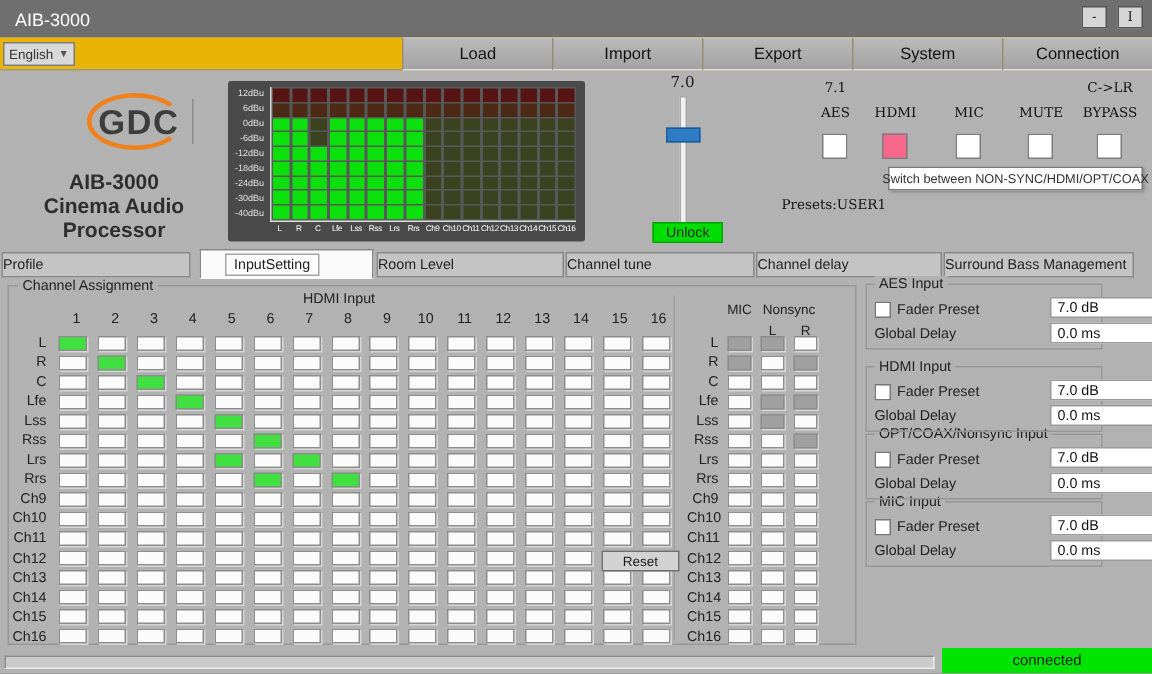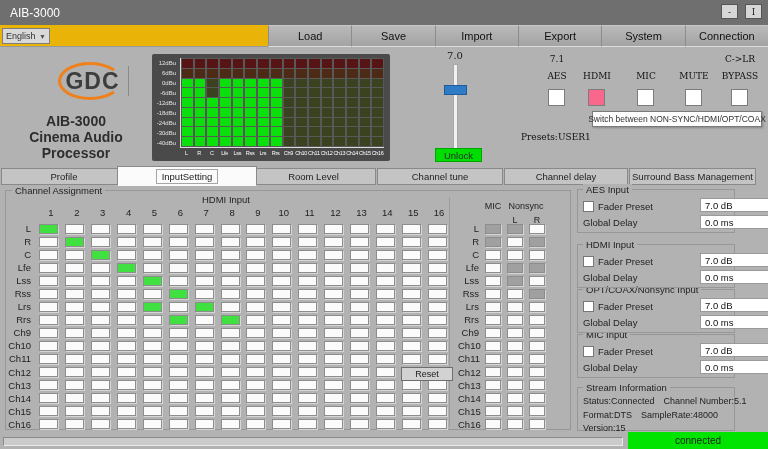--- a/index.html
+++ b/index.html
@@ -57,21 +57,21 @@
   .tooltip{position:absolute;left:592px;top:64px;width:170px;height:16px;background:#fdfdfd;border:1px solid #7a7a7a;
            font-size:8.5px;color:#333;display:flex;align-items:center;justify-content:center;white-space:nowrap;
            box-shadow:1px 1px 2px rgba(0,0,0,0.25);z-index:5;}
   .presets-label{position:absolute;left:521px;top:85px;font-size:9px;font-family:"DejaVu Serif",serif;color:#111;}
   .editmode-btn{position:absolute;left:612px;top:80px;width:78px;height:18px;background:#ececec;border:1px solid #8e8e8e;
                 font-size:10px;font-family:"DejaVu Serif",serif;display:flex;align-items:center;justify-content:center;
                 box-shadow:1px 1px 0 #777;}
   
   .tabbar{position:absolute;left:0;top:167px;width:768px;height:19px;}
   .tab{position:absolute;top:1px;height:17px;background:#c4c4c4;border:1px solid #898989;font-size:9.5px;color:#222;
-       display:flex;align-items:center;justify-content:center;}
+       display:flex;align-items:center;justify-content:flex-start;}
   .tab.active{top:-1px;height:20px;background:#fbfbfb;z-index:2;border-bottom-color:#fbfbfb;}
   .tab.active .tab-inner{border:1px solid #a5a5a5;padding:0 5px;line-height:13px;}
   
   .content{position:absolute;left:0;top:186px;width:768px;height:246px;}
   .groupbox{position:absolute;border:1px solid #979797;}
   .groupbox-label{position:absolute;top:-6px;left:6px;background:#b2b2b2;padding:0 3px;font-size:9.5px;color:#222;}
   .assign-box{left:5px;top:4px;width:566px;height:240px;}
   .hdmi-header{position:absolute;left:120px;top:3px;width:200px;text-align:center;font-size:9.5px;color:#222;}
   .col-numbers{position:absolute;left:32px;top:16px;width:414px;display:grid;grid-template-columns:repeat(16,1fr);
                font-size:9.5px;text-align:center;color:#222;}
@@ -122,21 +122,20 @@
     </div>
   </div>
 
   <div class="menubar">
     <div class="lang-select">
       <span>English</span>
       <span class="lang-caret">▼</span>
     </div>
     <div class="menu-buttons">
         <div class="menu-button">Load</div>
-        <div class="menu-button">Save</div>
         <div class="menu-button">Import</div>
         <div class="menu-button">Export</div>
         <div class="menu-button">System</div>
         <div class="menu-button">Connection</div>
       </div>
   </div>
 
   <div class="upper">
 
     <div class="brand">
@@ -389,21 +388,21 @@
       </div>
 
     <div class="tooltip">Switch between NON-SYNC/HDMI/OPT/COAX</div>
     <div class="presets-label">Presets:USER1</div>
   </div>
 
   <div class="tabbar" id="tabbar-host">
       <div class="tab" style="left: 1px; width: 126px;">
         <div class="tab-inner">Profile</div>
       </div>
-      <div class="tab active" style="left: 117px; width: 140px;">
+      <div class="tab active" style="left: 133px; width: 116px; padding-left: 16px;">
         <div class="tab-inner">InputSetting</div>
       </div>
       <div class="tab" style="left: 251px; width: 125px;">
         <div class="tab-inner">Room Level</div>
       </div>
       <div class="tab" style="left: 377px; width: 126px;">
         <div class="tab-inner">Channel tune</div>
       </div>
       <div class="tab" style="left: 504px; width: 124px;">
         <div class="tab-inner">Channel delay</div>
@@ -1003,36 +1002,20 @@
           <div class="io-field" style="top: 25px;">0.0 ms</div>
         </div>
         <div class="io-group" style="top: 3px;">
           <div class="io-label">AES Input</div>
           <div class="io-check"></div>
           <div class="io-fader-label">Fader Preset</div>
           <div class="io-field" style="top: 8px;">7.0 dB</div>
           <div class="io-delay-label">Global Delay</div>
           <div class="io-field" style="top: 25px;">0.0 ms</div>
         </div>
-      <div class="stream-box">
-        <span class="io-label">Stream Information</span>
-        <div id="stream-lines-host">
-            <div class="stream-line" style="top: 8px;">
-              <span>Status:Connected</span>
-              <span>Channel Number:5.1</span>
-            </div>
-            <div class="stream-line" style="top: 22px;">
-              <span>Format:DTS</span>
-              <span>SampleRate:48000</span>
-            </div>
-            <div class="stream-line" style="top: 35px;">
-              <span>Version:15</span>
-            </div>
-          </div>
-      </div>
     </div>
   </div>
 
   <div class="statusbar">
     <div class="status-strip"></div>
     <div class="conn-badge" style="background: rgb(0, 228, 0);">connected</div>
   </div>
 
 </div>
 

